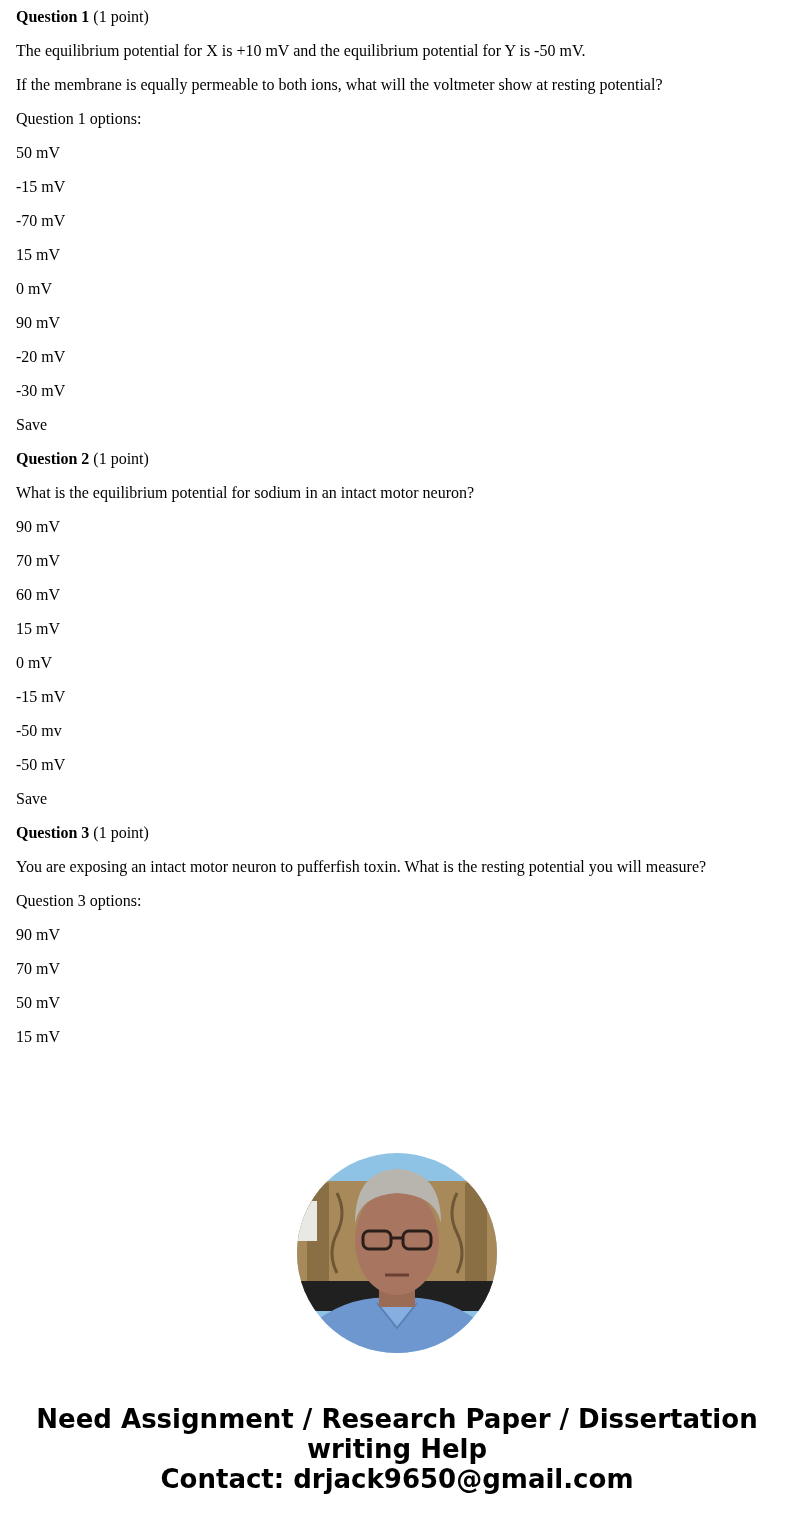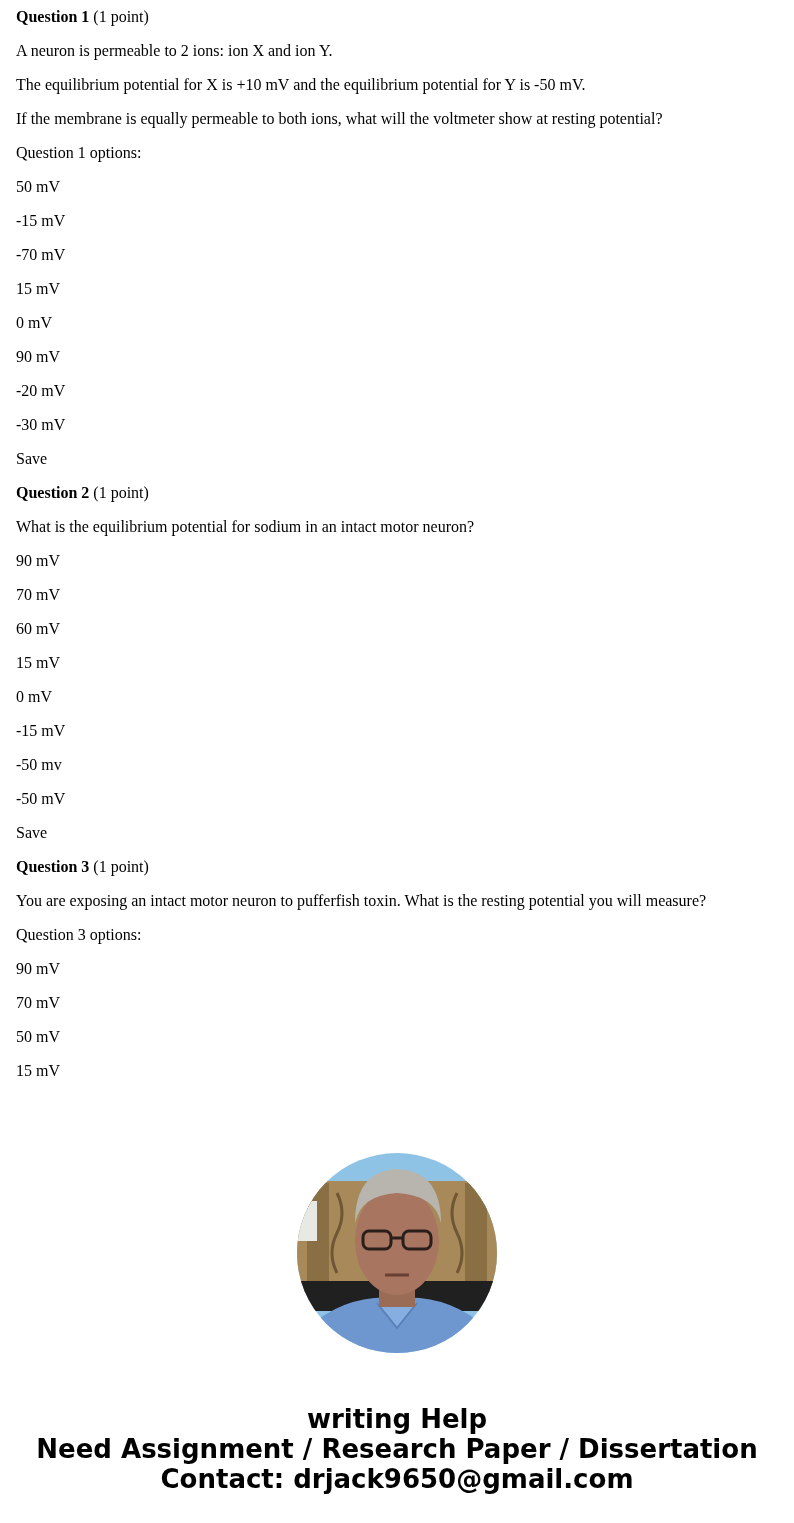--- a/index.html
+++ b/index.html
@@ -47,21 +47,20 @@
     }
     .footer div { margin: 0; }
   </style>
 </head>
 <body>
 
 <div class="content">
 
   <section>
     <p class="line"><b>Question 1</b> <span>(1 point)</span></p>
-    <p class="line">A neuron is permeable to 2 ions: ion X and ion Y.</p>
     <p class="line">The equilibrium potential for X is +10 mV and the equilibrium potential for Y is -50 mV.</p>
     <p class="line">If the membrane is equally permeable to both ions, what will the voltmeter show at resting potential?</p>
     <p class="line">Question 1 options:</p>
     <p class="line option">50 mV</p>
     <p class="line option">-15 mV</p>
     <p class="line option">-70 mV</p>
     <p class="line option">15 mV</p>
     <p class="line option">0 mV</p>
     <p class="line option">90 mV</p>
     <p class="line option">-20 mV</p>
@@ -120,16 +119,16 @@
 
     <rect x="66" y="78" width="28" height="18" rx="6" fill="none" stroke="#2a1e1a" stroke-width="3"></rect>
     <rect x="106" y="78" width="28" height="18" rx="6" fill="none" stroke="#2a1e1a" stroke-width="3"></rect>
     <line x1="94" y1="85" x2="106" y2="85" stroke="#2a1e1a" stroke-width="3"></line>
 
     <line x1="88" y1="122" x2="112" y2="122" stroke="#6b4034" stroke-width="3"></line>
   </svg>
 </div>
 
 <div class="footer">
+  <div>Need Assignment / Research Paper / Dissertation</div>
   <div>writing Help</div>
-  <div>Need Assignment / Research Paper / Dissertation</div>
   <div>Contact: drjack9650@gmail.com</div>
 </div>
 
 </body></html>

